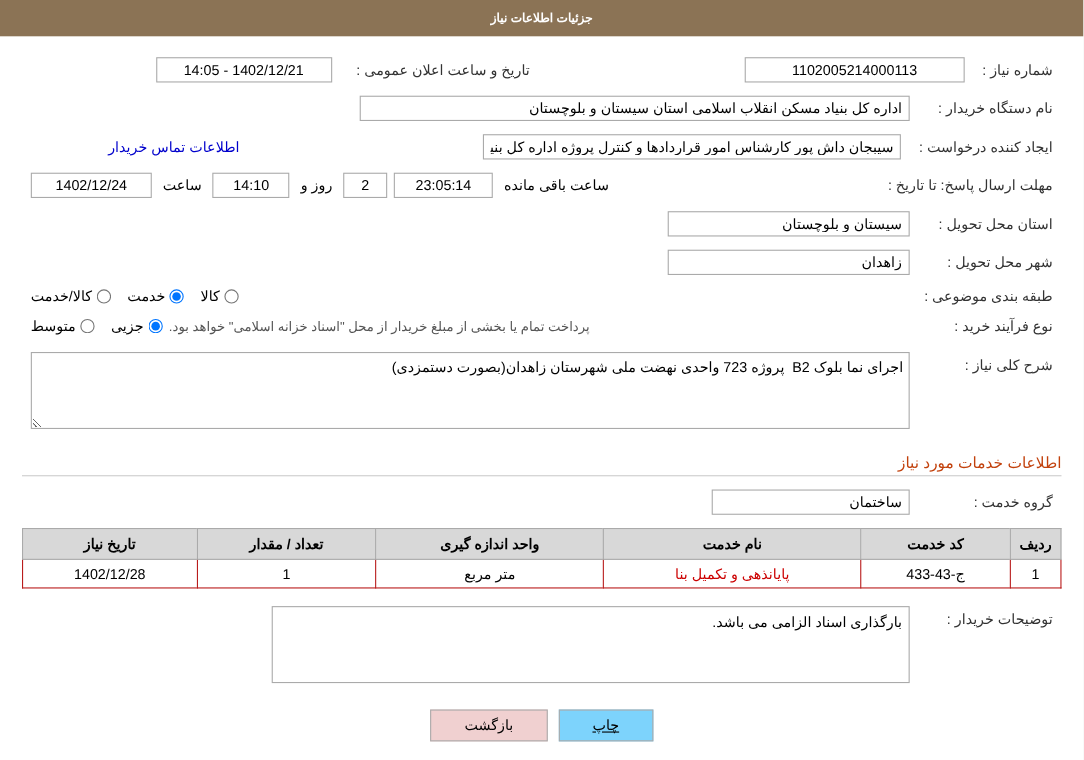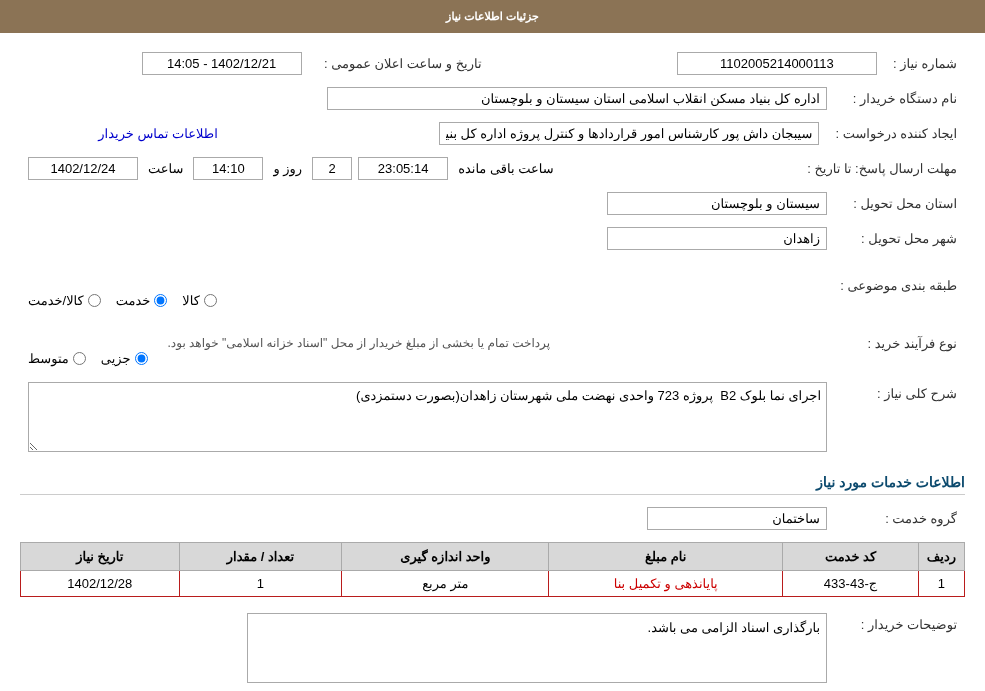--- a/index.html
+++ b/index.html
@@ -21,22 +21,22 @@
       text-align: center;
       padding: 10px;
       font-size: 11px;
       font-weight: bold;
     }
     .content-area {
       padding: 15px 20px;
     }
     .section-title {
       font-size: 14px;
-      font-weight: bold;
-      color: #0c4a6e;
+      font-weight: normal;
+      color: #c2410c;
       margin: 15px 0 8px 0;
       border-bottom: 1px solid #ccc;
       padding-bottom: 4px;
       text-align: right;
     }
     .info-table {
       width: 100%;
       border-collapse: collapse;
     }
     .info-table td {
@@ -62,21 +62,20 @@
       font-family: Tahoma, Arial, sans-serif;
       direction: rtl;
     }
     .date-input { width: 120px; }
     .blue-link { color: #0000cc; text-decoration: none; }
     .radio-group {
       display: flex;
       align-items: center;
       gap: 15px;
       flex-direction: row-reverse;
-      margin-top: 31px;
     }
     .radio-item {
       display: flex;
       align-items: center;
       gap: 4px;
       flex-direction: row-reverse;
     }
     .note-text {
       font-size: 12px;
       color: #555;
@@ -252,21 +251,21 @@
         </td>
       </tr>
     </tbody>
       </table>
 
     <table class="info-table" style="margin-bottom:4px;">
       <tbody>
           <tr>
         <td class="label-cell" style="width:130px;margin-top:28px;">نوع فرآیند خرید :</td>
         <td class="value-cell">
-          <div style="display:flex; align-items:center; gap:20px; flex-direction:row-reverse;">
+          <div style="display:flex; align-items:center; gap:6px; flex-direction:row-reverse;">
             <div class="radio-group" style="flex-direction:row-reverse;">
               <div class="radio-item">
                 <label>متوسط</label>
                 <input type="radio" name="farayand" style="">
               </div>
               <div class="radio-item">
                 <label>جزیی</label>
                 <input type="radio" name="farayand" checked="" style="">
               </div>
             </div>
@@ -299,21 +298,21 @@
         </td>
       </tr>
     </tbody>
       </table>
 
     <table class="services-table">
       <thead>
         <tr>
           <th>ردیف</th>
           <th>کد خدمت</th>
-          <th>نام مبلغ</th>
+          <th>نام خدمت</th>
           <th>واحد اندازه گیری</th>
           <th>تعداد / مقدار</th>
           <th>تاریخ نیاز</th>
         </tr>
       </thead>
       <tbody id="services-tbody">
       <tr>
       <td>1</td>
       <td>ج-43-433</td>
       <td class="service-name-cell">پایانذهی و تکمیل بنا</td>

